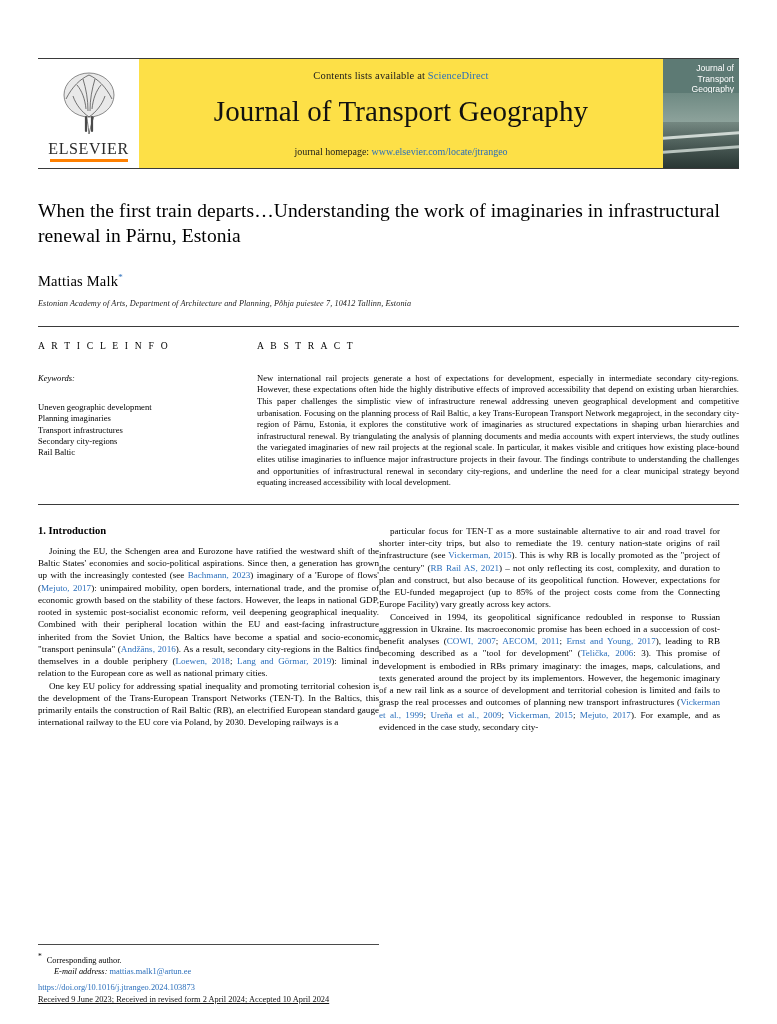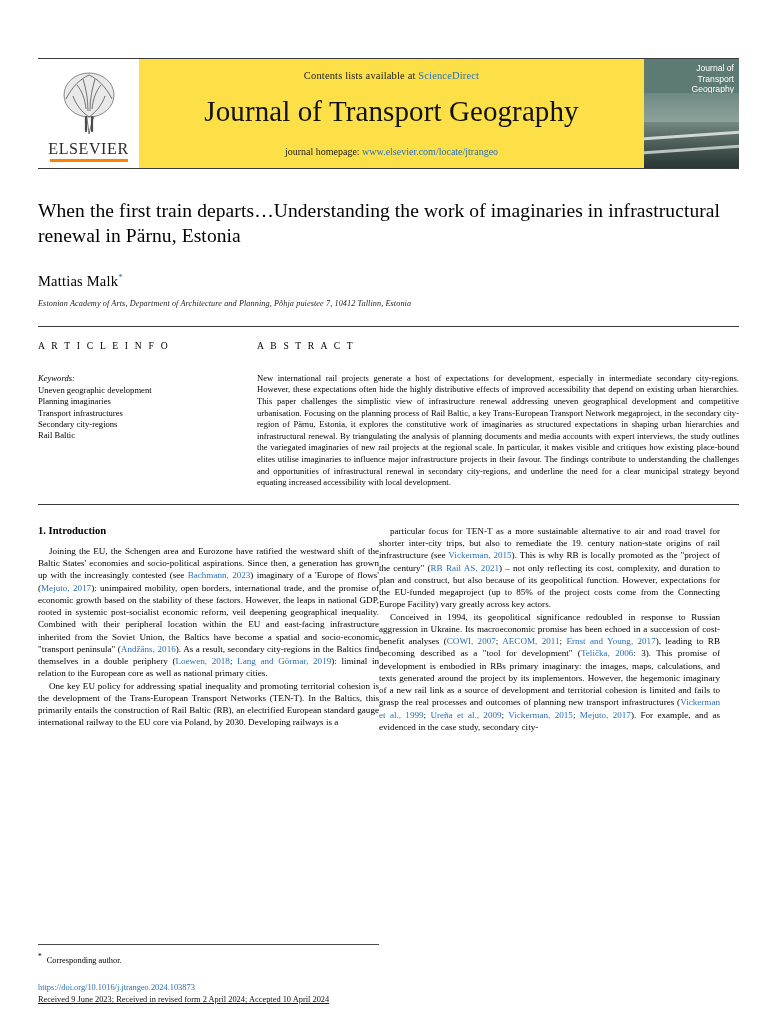--- a/index.html
+++ b/index.html
@@ -66,21 +66,21 @@
   .journal-name {
     font-size: 29px;
     margin: 14px 0 18px 0;
     letter-spacing: 0.1px;
     color: #111;
   }
   .homepage-line { font-size: 10px; color: #1b1b1b; }
   .homepage-line a { color: #2b6fbb; text-decoration: none; }
 
   .cover-cell {
-    width: 95px;
+    width: 76px;
     background: #7b8f88;
     position: relative;
     overflow: hidden;
   }
   .cover-top {
     height: 34px;
     background: #5d7a74;
     color: #ffffff;
     font-size: 8.6px;
     line-height: 10.5px;
@@ -145,21 +145,21 @@
   .info-col {
     width: 205px;
     padding-right: 14px;
     border-right: 0;
   }
   .sec-head {
     font-size: 9.6px;
     letter-spacing: 2.2px;
     margin-bottom: 22px;
   }
-  .kw-label { font-size: 8.6px; font-style: italic; margin-bottom: 2px; }
+  .kw-label { font-size: 8.6px; font-style: italic; margin-bottom: 19px; }
   .kw { font-size: 8.6px; line-height: 11.4px; }
   .abs-col { flex: 1; padding-left: 14px; }
   .abs-text {
     font-size: 8.55px;
     line-height: 11.6px;
     text-align: justify;
     letter-spacing: 0.02px;
   }
 
   
@@ -298,20 +298,24 @@
     <div class="col">
       <p class="p">particular focus for TEN-T as a more sustainable alternative to air and road travel for shorter inter-city trips, but also to remediate the 19. century nation-state origins of rail infrastructure (see <a class="cite" href="#">Vickerman, 2015</a>). This is why RB is locally promoted as the "project of the century" (<a class="cite" href="#">RB Rail AS, 2021</a>) – not only reflecting its cost, complexity, and duration to plan and construct, but also because of its geopolitical function. However, expectations for the EU-funded megaproject (up to 85% of the project costs come from the Connecting Europe Facility) vary greatly across key actors.</p>
       <p class="p cont">Conceived in 1994, its geopolitical significance redoubled in response to Russian aggression in Ukraine. Its macroeconomic promise has been echoed in a succession of cost-benefit analyses (<a class="cite" href="#">COWI, 2007</a>; <a class="cite" href="#">AECOM, 2011</a>; <a class="cite" href="#">Ernst and Young, </a><a class="cite" href="#">2017</a>), leading to RB becoming described as a "tool for development" (<a class="cite" href="#">Telička, 2006</a>: 3). This promise of development is embodied in RBs primary imaginary: the images, maps, calculations, and texts generated around the project by its implementors. However, the hegemonic imaginary of a new rail link as a source of development and territorial cohesion is limited and fails to grasp the real processes and outcomes of planning new transport infrastructures (<a class="cite" href="#">Vickerman et al., 1999</a>; <a class="cite" href="#">Ureña et al., 2009</a>; <a class="cite" href="#">Vickerman, 2015</a>; <a class="cite" href="#">Mejuto, </a><a class="cite" href="#">2017</a>). For example, and as evidenced in the case study, secondary city-</p>
     </div>
   </div>
 
   <div class="footnote">
     <div>
       <span class="star">*</span><span>Corresponding author.</span>
     </div>
+    <div style="padding-left:16px;">
+      <span class="em">E-mail address:</span>
+      <a href="#">mattias.malk1@artun.ee</a>
+    </div>
   </div>
 
   <div class="footer">
     <a href="#">https://doi.org/10.1016/j.jtrangeo.2024.103873</a>
     <div class="rec">Received 9 June 2023; Received in revised form 2 April 2024; Accepted 10 April 2024</div>
   </div>
 
 </div>
 
 </body></html>

